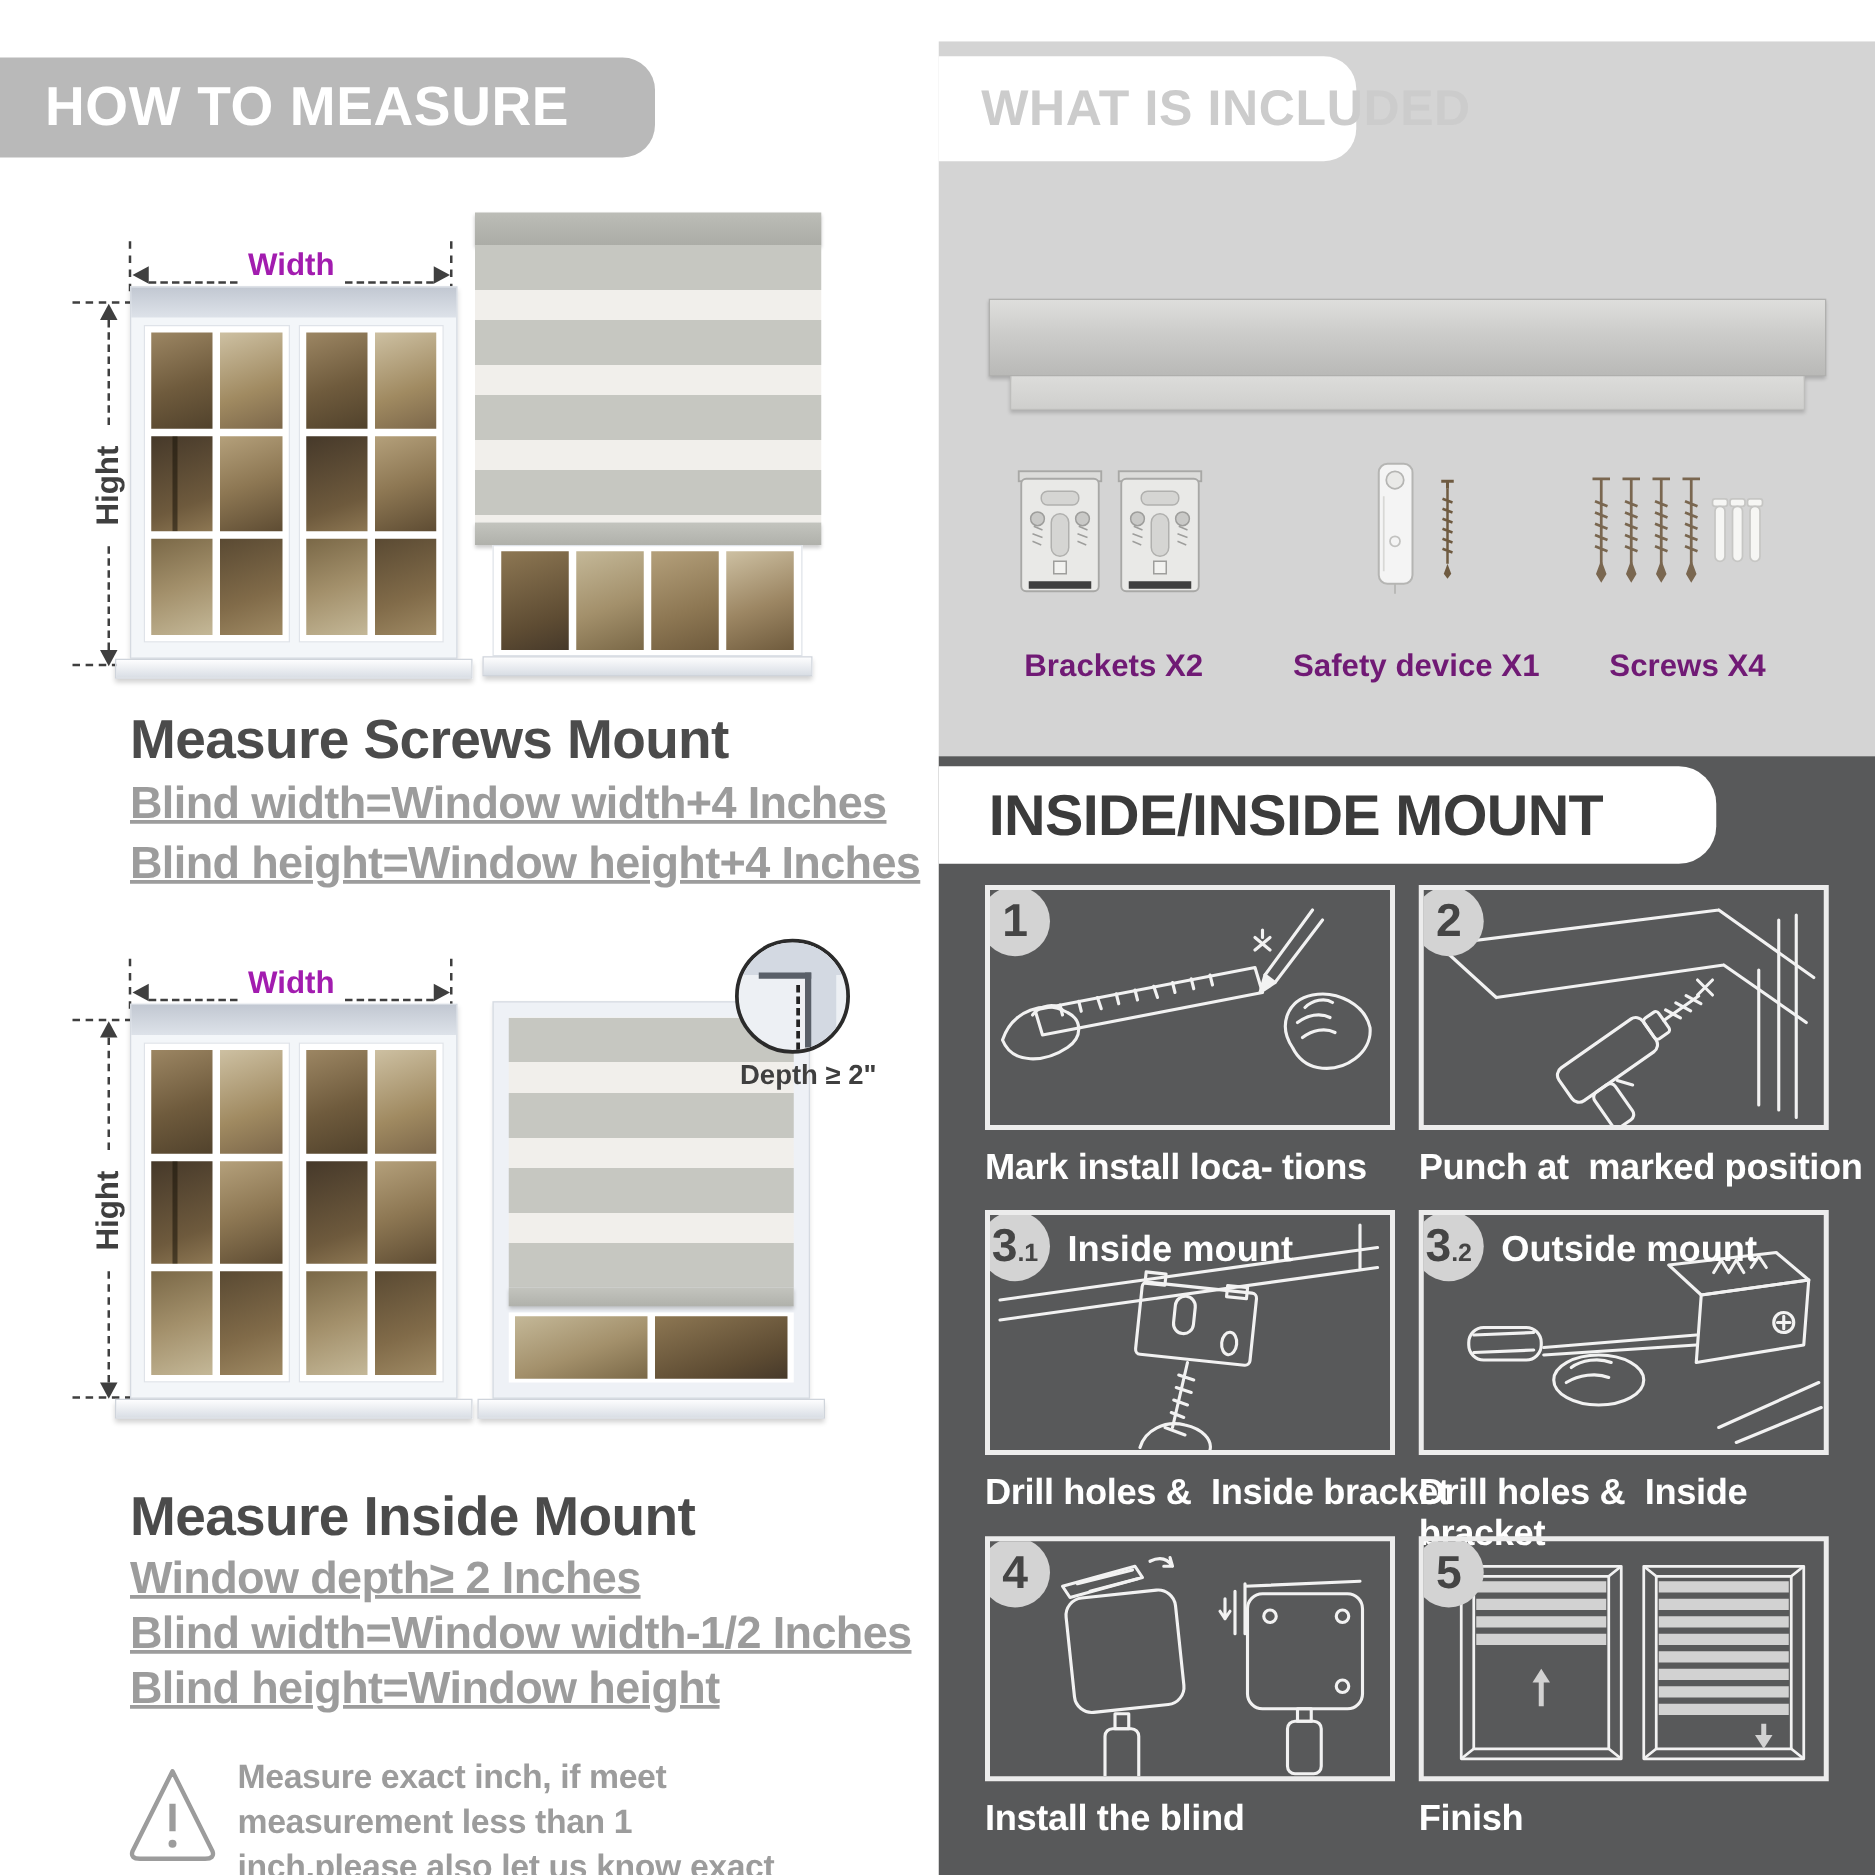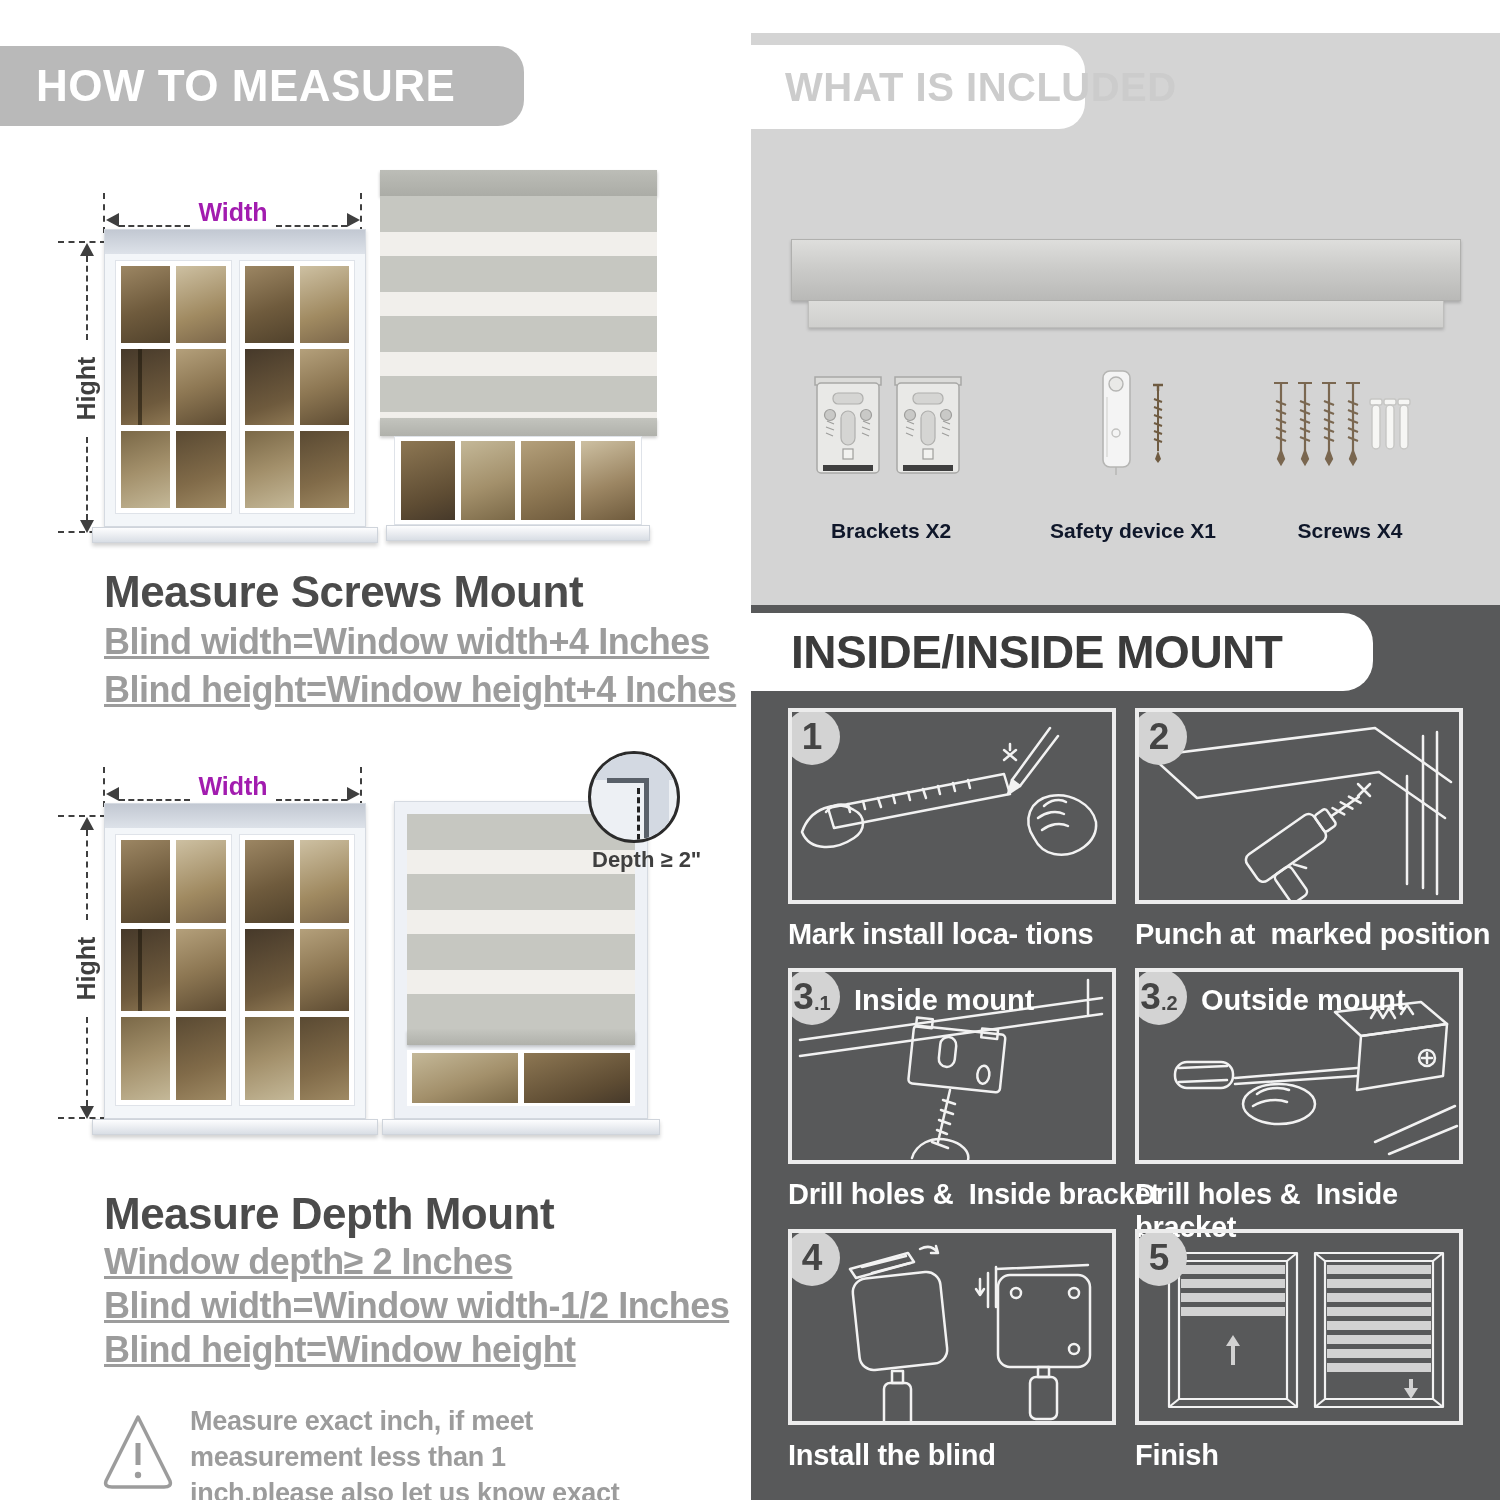--- a/index.html
+++ b/index.html
@@ -90,21 +90,21 @@
         border-radius:0 26px 26px 0;color:#cccccc;font-size:40px;line-height:84px;padding-left:34px;
         box-sizing:border-box;letter-spacing:0.5px;white-space:nowrap;}
   .product-label{position:absolute;left:0;top:146px;width:100%;text-align:center;font-size:34px;color:#8f8f8f;}
   .blind-bar{position:absolute;left:40px;top:206px;width:670px;height:62px;
         background:linear-gradient(180deg,#dededc 0%,#ccccca 45%,#b9b9b7 100%);
         border:1px solid #b0b0ae;box-sizing:border-box;box-shadow:0 2px 3px rgba(0,0,0,.2);}
   .blind-valance{position:absolute;left:57px;top:268px;width:636px;height:27px;
         background:linear-gradient(180deg,#dcdcda,#cfcfcd);border:1px solid #bebebc;border-top:none;
         box-sizing:border-box;box-shadow:0 2px 3px rgba(0,0,0,.18);}
   .part-icon{position:absolute;}
-  .part-label{position:absolute;top:486px;font-size:21px;color:#0f172a;text-align:center;white-space:nowrap;}
+  .part-label{position:absolute;top:486px;font-size:25px;color:#701a75;text-align:center;white-space:nowrap;}
 
   
   .right-dark{position:absolute;left:751px;top:572px;width:749px;height:928px;background:#58595a;}
   .mount-header{position:absolute;left:0;top:8px;width:622px;height:78px;background:#fff;
         border-radius:0 30px 30px 0;color:#3b3b3b;font-size:46px;line-height:78px;padding-left:40px;
         box-sizing:border-box;letter-spacing:-0.5px;white-space:nowrap;}
   .step{position:absolute;width:328px;}
   .step-frame{position:relative;width:328px;height:196px;border:4px solid #ececec;box-sizing:border-box;
         overflow:hidden;}
   .badge{position:absolute;left:-8px;top:-3px;width:56px;height:56px;border-radius:50%;background:#d3d3d3;
@@ -240,21 +240,21 @@
     <div class="sill" style="left:382px;top:1086px;width:278px;"></div>
 
     <div class="depth-circle">
       <div class="dc-top"></div>
       <div class="dc-right"></div>
       <div class="dc-L"></div>
       <div class="dc-dash"></div>
     </div>
     <div class="depth-label">Depth ≥ 2"</div>
 
-    <div class="headline" style="left:104px;top:1156px;">Measure Depth Mount</div>
+    <div class="headline" style="left:104px;top:1156px;">Measure Inside Mount</div>
     <div class="bodyline" style="left:104px;top:1208px;">Window depth≥ 2 Inches</div>
     <div class="bodyline" style="left:104px;top:1252px;">Blind width=Window width-1/2 Inches</div>
     <div class="bodyline" style="left:104px;top:1296px;">Blind height=Window height</div>
 
     <div class="warning-wrap">
       <svg width="76" height="82" viewBox="0 0 76 82">
         <path d="M38 8 L70 72 Q72 78 64 78 L12 78 Q4 78 6 72 Z" fill="none" stroke="#9c9c9c" stroke-width="3.5" stroke-linejoin="round"></path>
         <line x1="38" y1="34" x2="38" y2="56" stroke="#9c9c9c" stroke-width="5"></line>
         <circle cx="38" cy="66" r="3.2" fill="#9c9c9c"></circle>
       </svg>

